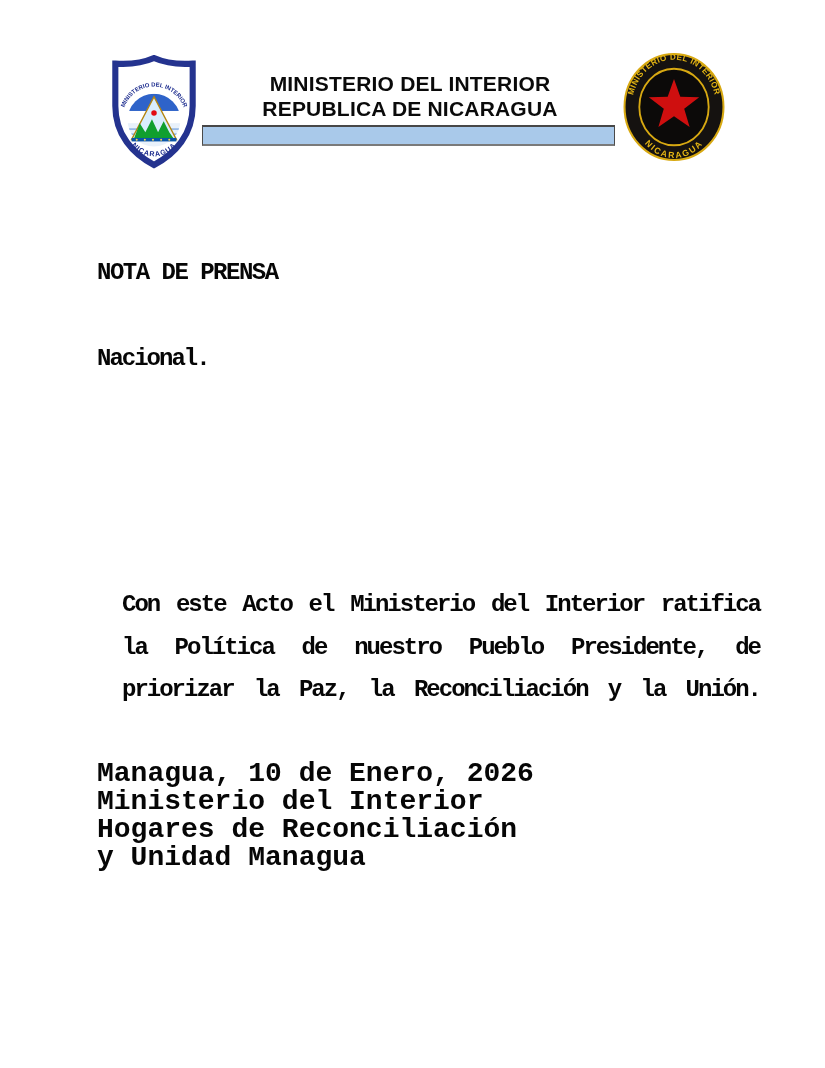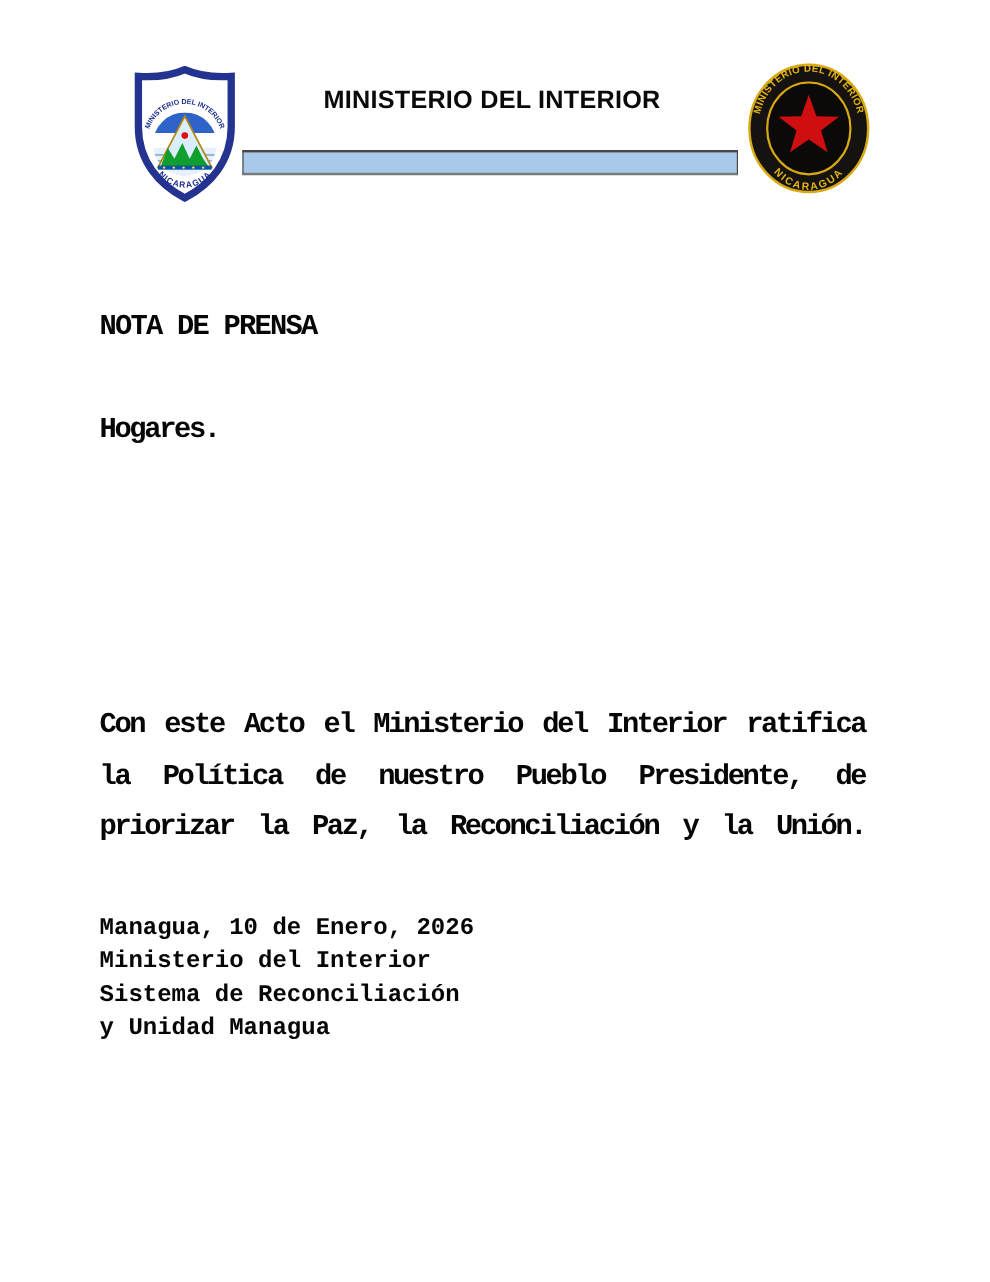--- a/index.html
+++ b/index.html
@@ -27,31 +27,31 @@
   }
   .blue-bar{
     position:absolute;left:202px;top:125px;width:413px;height:21px;
     box-sizing:border-box;
     background:#a9c9ea;
     border:1px solid #4a4a4a;
     border-top:2px solid #474747;
     border-bottom:2px solid #7a7a7a;
   }
   
-  .tblock{position:absolute;left:83px;width:638px;font-weight:700;font-family:Liberation Mono, monospace;}
+  .tblock{position:absolute;left:97px;width:638px;font-weight:700;font-family:Liberation Mono, monospace;}
   .note-heading{
     top:258px;font-size:24px;line-height:30px;letter-spacing:-1.5px;
   }
   .para{font-size:24px;line-height:42.5px;letter-spacing:-2px;}
   .para-1{top:338px;}
-  .para-2{top:584px;}
+  .para-2{top:584px;margin-left:25px;}
   .jl{text-align:justify;text-align-last:justify;}
   .ll{text-align:left;}
   .signature{
-    top:760px;font-size:20px;line-height:28px;letter-spacing:0;
+    top:760px;font-size:28px;line-height:28px;letter-spacing:0;
   }
 </style>
 </head>
 <body>
 
 <div class="page">
 
   <header>
 
     <div class="seal seal-left">
@@ -87,20 +87,21 @@
           <textPath href="#shieldTopArc" startOffset="50%" text-anchor="middle">MINISTERIO DEL INTERIOR</textPath>
         </text>
         <text class="seal-arc-text" font-size="7" letter-spacing="0.8" fill="#1c2c8e">
           <textPath href="#shieldBottomArc" startOffset="50%" text-anchor="middle">NICARAGUA</textPath>
         </text>
       </svg>
     </div>
 
     <div class="header-title">
       <div>MINISTERIO DEL INTERIOR</div>
+      <div>REPUBLICA DE NICARAGUA</div>
     </div>
 
     <div class="blue-bar"></div>
 
     <div class="seal seal-right">
       <svg viewBox="0 0 100 107">
         <defs>
           <path id="starTopArc" d="M 10 62 A 41 45 0 1 1 90 62" fill="none"></path>
           <path id="starBottomArc" d="M 15 78 A 38 42 0 0 0 85 78" fill="none"></path>
         </defs>
@@ -115,30 +116,30 @@
         </text>
       </svg>
     </div>
   </header>
 
   <main>
 
     <h1 class="tblock note-heading" style="margin:0;font-weight:700;">NOTA DE PRENSA</h1>
 
     <div class="tblock para para-1">
-      <div class="ll">Hogares.</div>
+      <div class="ll">Nacional.</div>
     </div>
 
     <div class="tblock para para-2">
       <div class="jl">Con este Acto el Ministerio del Interior ratifica</div>
       <div class="jl">la Política de nuestro Pueblo Presidente, de</div>
       <div class="jl">priorizar la Paz, la Reconciliación y la Unión.</div>
     </div>
 
     <div class="tblock signature">
       <div class="ll">Managua, 10 de Enero, 2026</div>
       <div class="ll">Ministerio del Interior</div>
-      <div class="ll">Sistema de Reconciliación</div>
+      <div class="ll">Hogares de Reconciliación</div>
       <div class="ll">y Unidad Managua</div>
     </div>
 
   </main>
 </div>
 
 </body></html>

